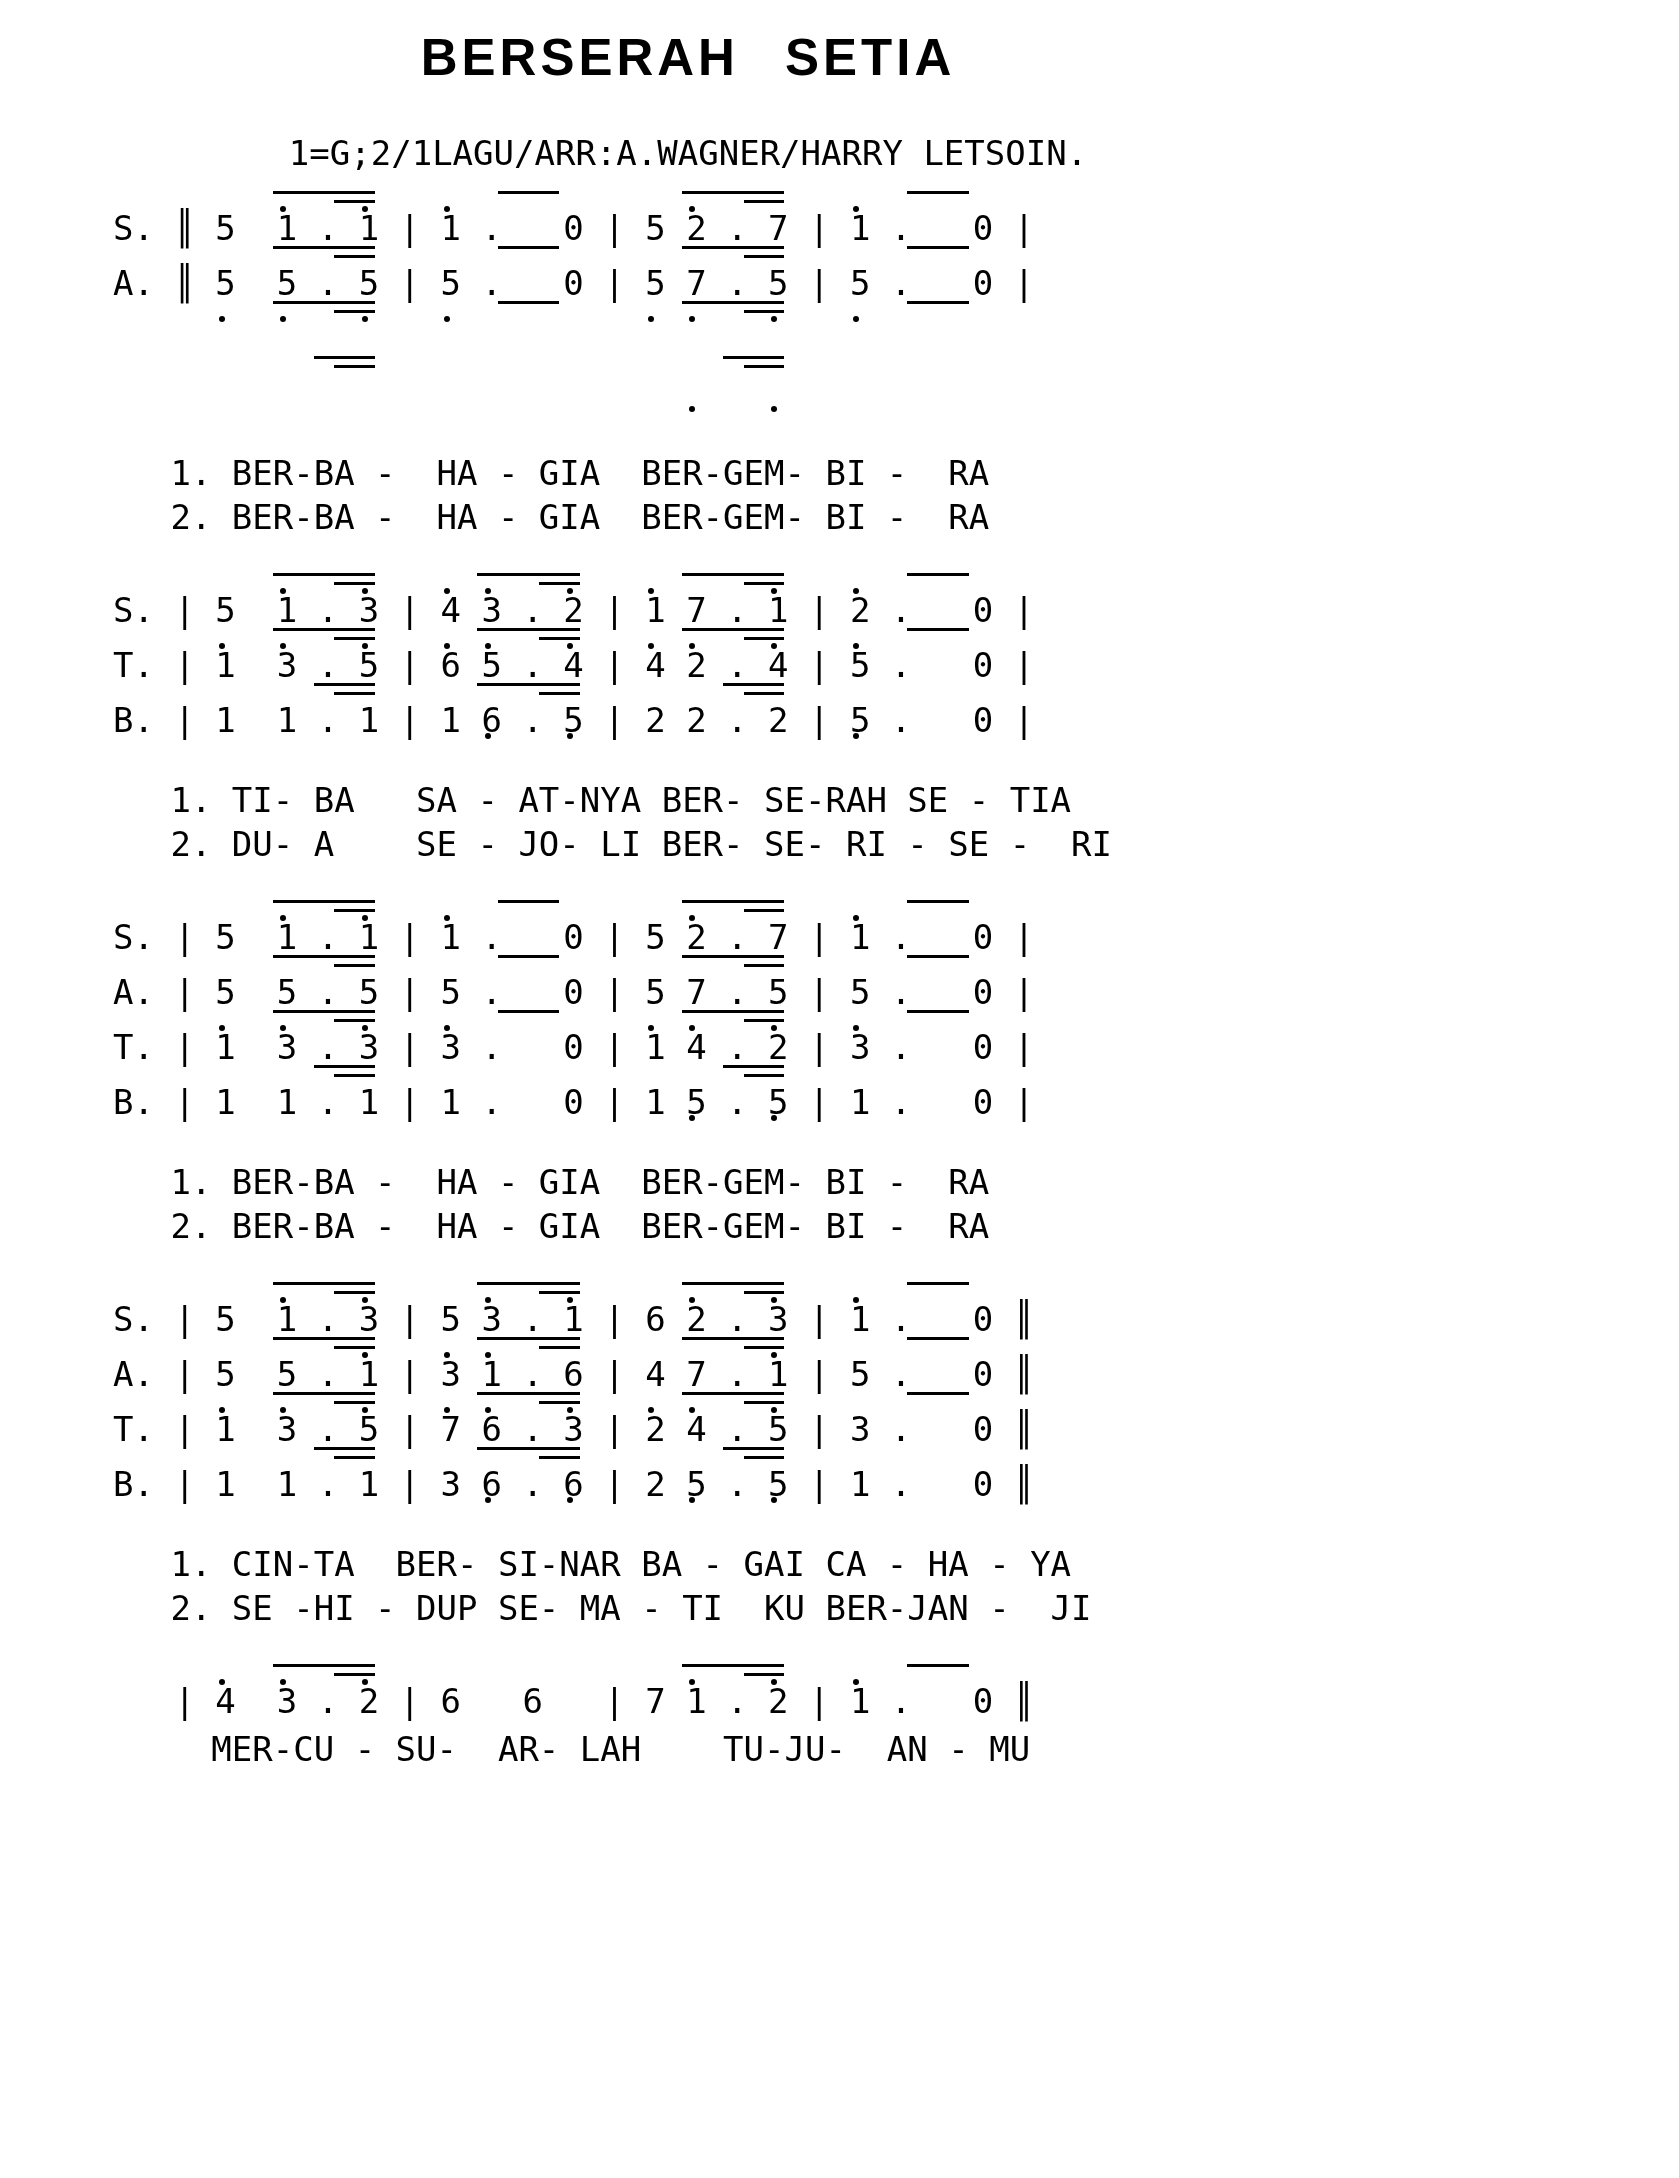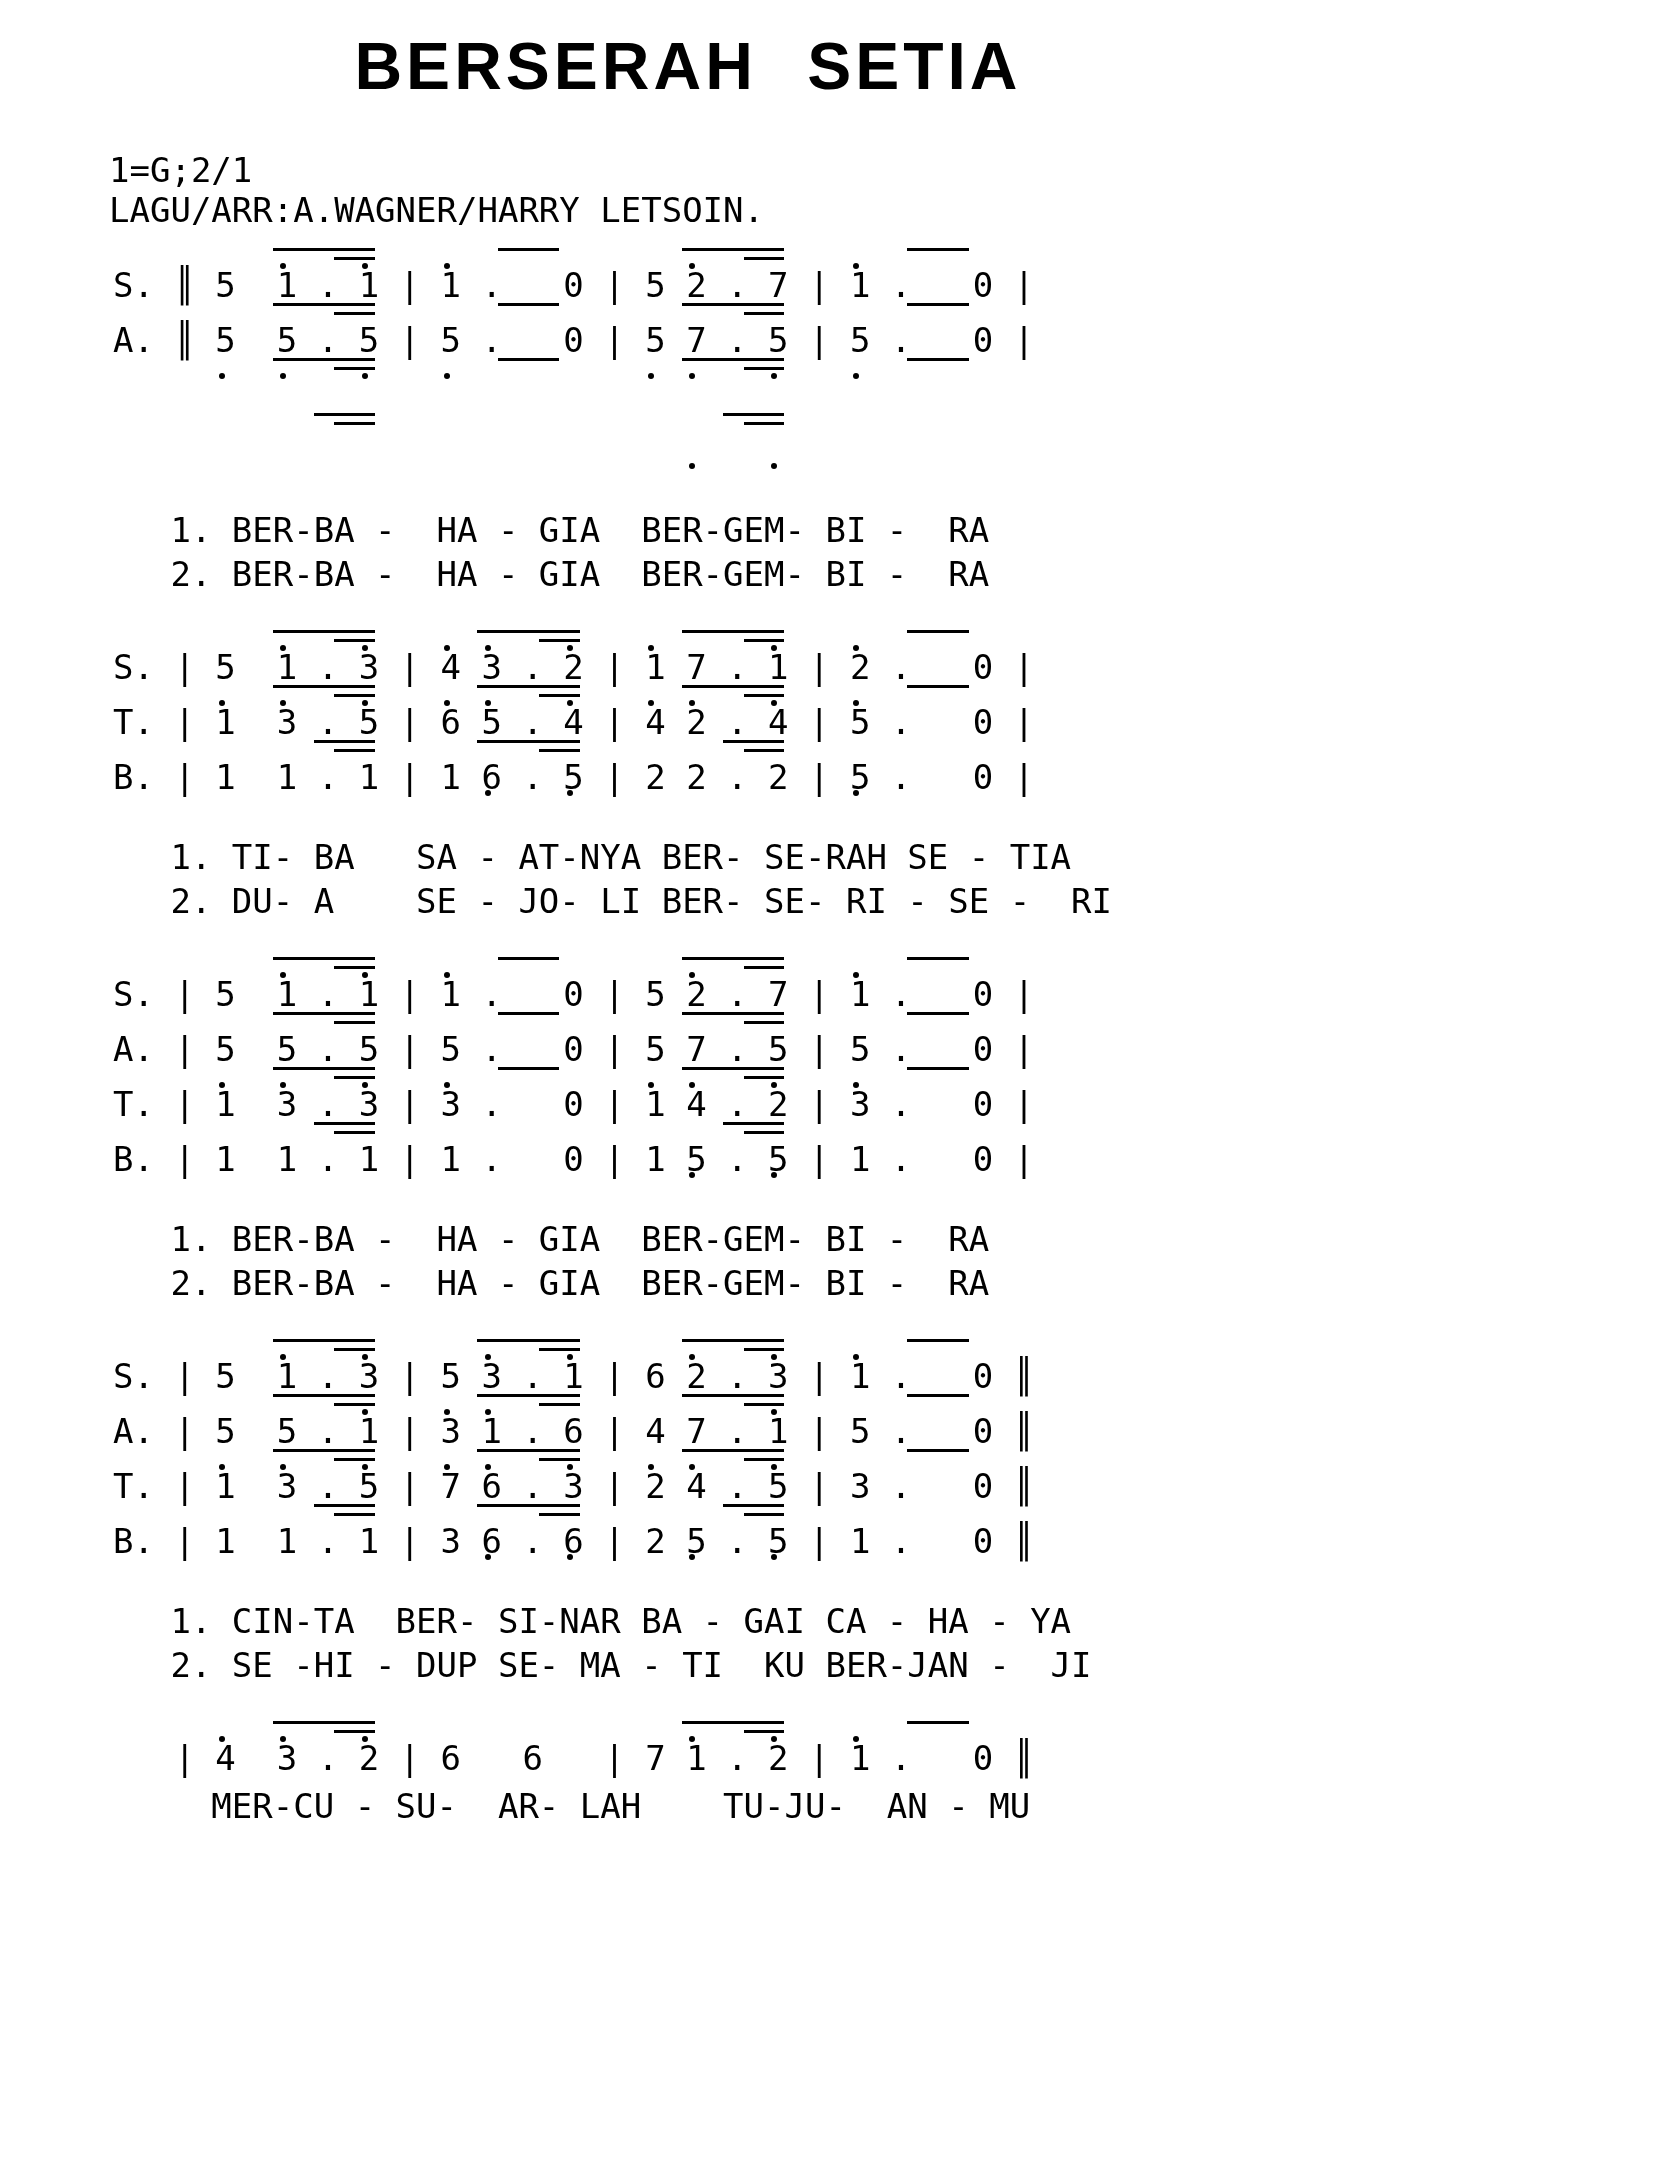--- a/index.html
+++ b/index.html
@@ -1,21 +1,21 @@
 <!DOCTYPE html>
 <html><head>
 <meta charset="utf-8">
 <style>
   html,body{margin:0;padding:0;background:#ffffff;}
   body{width:1679px;height:2178px;overflow:hidden;color:#000;}
   .page{padding:28px 0 0 109px;width:1327px;}
-  .title{font-family:"Liberation Sans",sans-serif;font-weight:bold;font-size:66px;
+  .title{font-family:"Liberation Sans",sans-serif;font-weight:bold;font-size:51px;
          letter-spacing:4px;word-spacing:28px;text-align:center;width:1158px;margin:0 0 46px 0;}
   .headrow{display:flex;justify-content:center;width:1158px;
-           font-family:"DejaVu Sans Mono",monospace;font-size:34px;margin-bottom:18px;flex-direction:column;}
+           font-family:"DejaVu Sans Mono",monospace;font-size:34px;margin-bottom:18px;}
   .system{margin-bottom:34px;}
   .voice-row{position:relative;height:55px;font-family:"DejaVu Sans Mono",monospace;
              font-size:34px;line-height:1;}
   .ntext{position:absolute;left:4px;top:20px;margin:0;font:inherit;white-space:pre;}
   .beam{position:absolute;top:0;height:0;border-top:3px solid #000;}
   .beam.beam2{top:9px;}
   .odot{position:absolute;width:6px;height:6px;border-radius:50%;background:#000;}
   .odot.high{top:15px;}
   .odot.low{top:50px;}
   .lyrics{margin-top:40px;}

